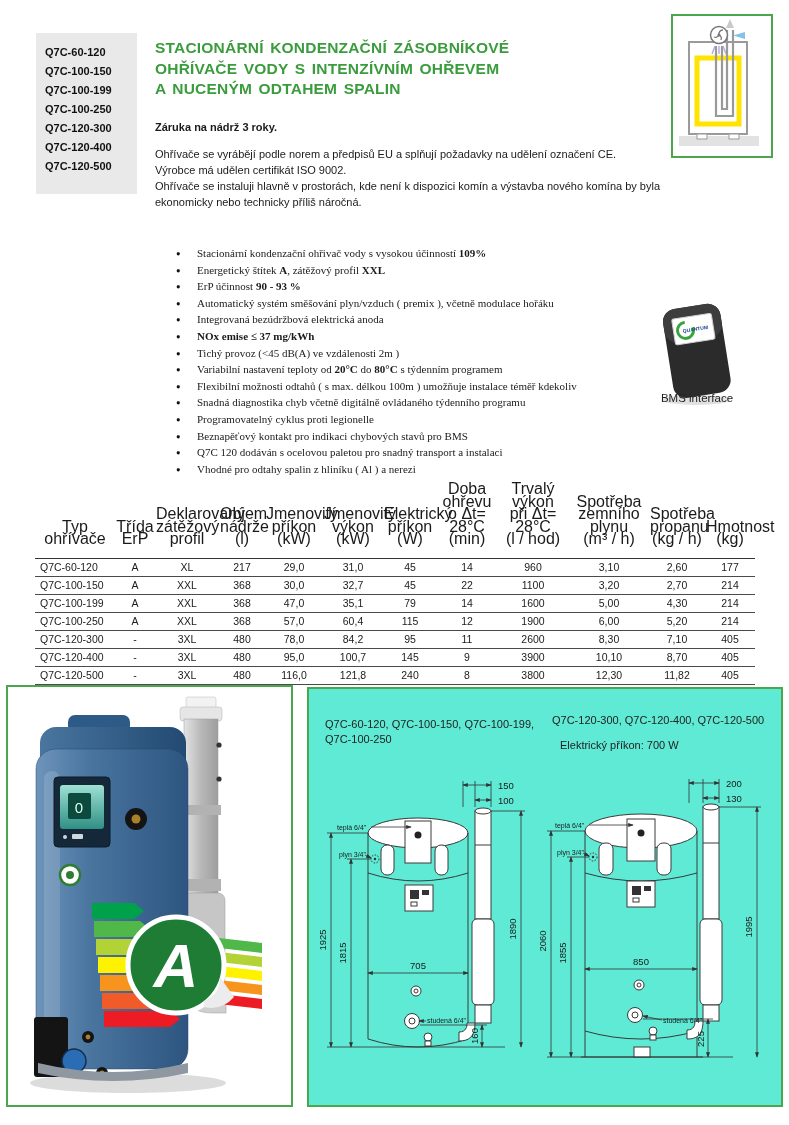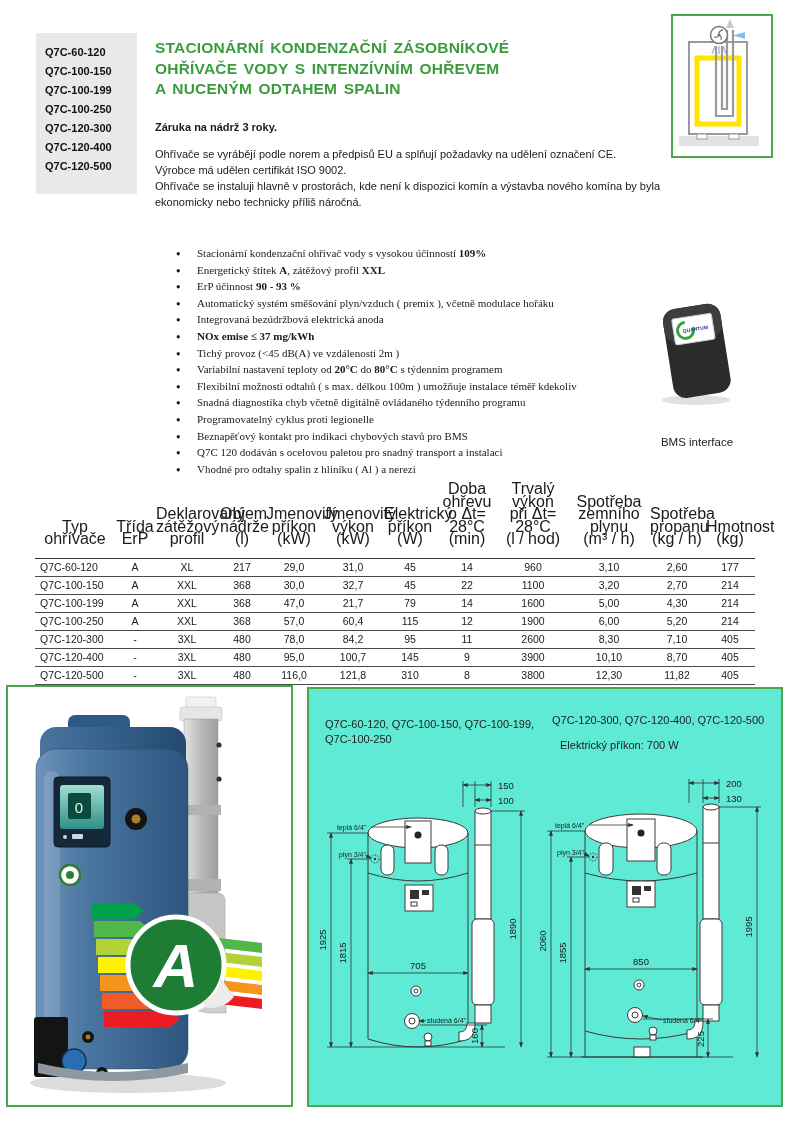--- a/index.html
+++ b/index.html
@@ -22,21 +22,21 @@
   .features{left:159px;top:233px;width:545px;}
   .features ul{list-style:none;margin:12px;padding:0;font-family:Liberation Serif, serif;}
   .features li{position:relative;padding-left:26px;font-size:11px;line-height:16.6px;}
   .features li::before{content:"●";position:absolute;left:5px;top:1px;font-size:7.5px;color:#111;}
   .features .b{font-weight:bold;}
 
   
   .schematic-box{left:671px;top:14px;width:98px;height:140px;border:2px solid #4CA64C;background:#fff;}
 
   
-  .bms-caption{left:640px;top:436px;width:114px;text-align:center;font-size:11.5px;color:#222;}
+  .bms-caption{left:640px;top:392px;width:114px;text-align:center;font-size:11.5px;color:#222;}
 
   
   .spec-table{left:35px;top:483px;width:720px;}
   table{border-collapse:collapse;table-layout:fixed;width:720px;}
   th{font-weight:normal;font-size:16px;line-height:12.5px;white-space:pre-line;
      vertical-align:bottom;padding:0 1px 12px 1px;border-bottom:1.5px solid #333;}
   td{font-size:10.5px;text-align:center;height:17px;border-bottom:1px solid #4a4a4a;padding:0 1px;}
   td.cell-type{text-align:left;padding-left:5px;}
 
   
@@ -221,21 +221,21 @@
           <td>3,20</td>
           <td>2,70</td>
           <td>214</td>
         </tr>
         <tr>
           <td class="cell-type">Q7C-100-199</td>
           <td>A</td>
           <td>XXL</td>
           <td>368</td>
           <td>47,0</td>
-          <td>21,7</td>
+          <td>35,1</td>
           <td>79</td>
           <td>14</td>
           <td>1600</td>
           <td>5,00</td>
           <td>4,30</td>
           <td>214</td>
         </tr>
         <tr>
           <td class="cell-type">Q7C-100-250</td>
           <td>A</td>
@@ -278,21 +278,21 @@
           <td>8,70</td>
           <td>405</td>
         </tr>
         <tr>
           <td class="cell-type">Q7C-120-500</td>
           <td>-</td>
           <td>3XL</td>
           <td>480</td>
           <td>116,0</td>
           <td>121,8</td>
-          <td>310</td>
+          <td>240</td>
           <td>8</td>
           <td>3800</td>
           <td>12,30</td>
           <td>11,82</td>
           <td>405</td>
         </tr>
       </tbody>
   </table>
 </div>
 

